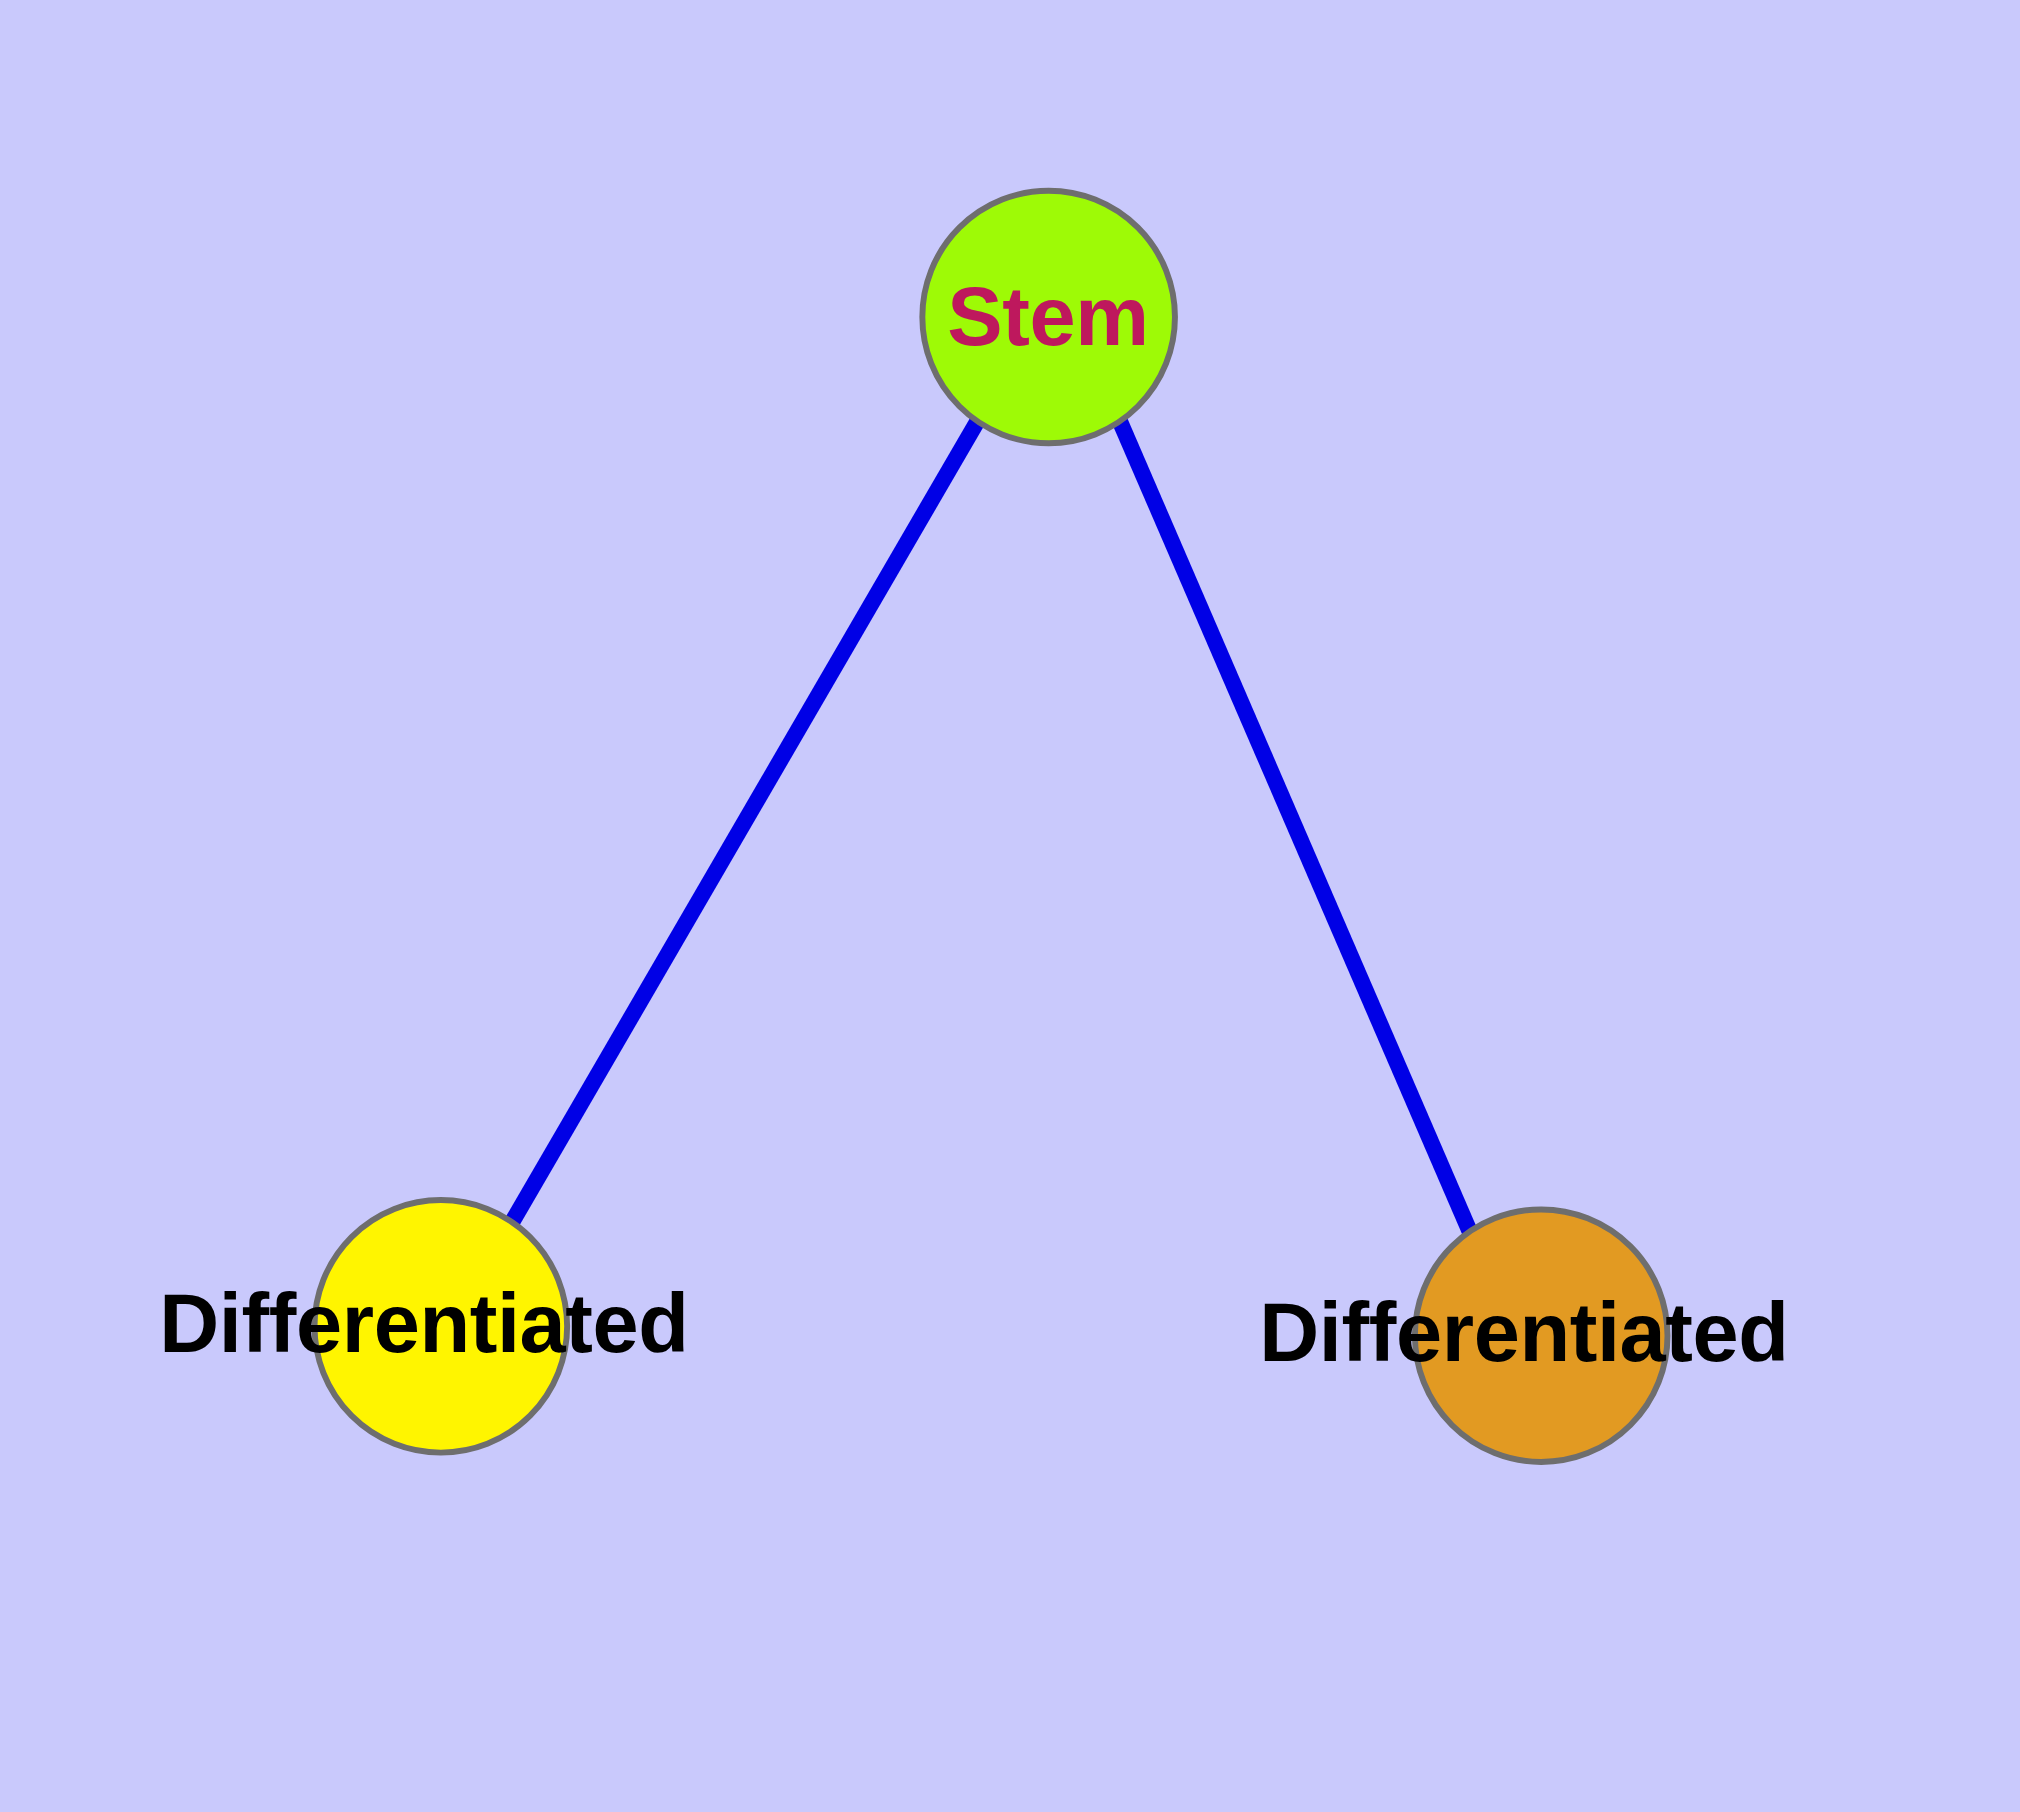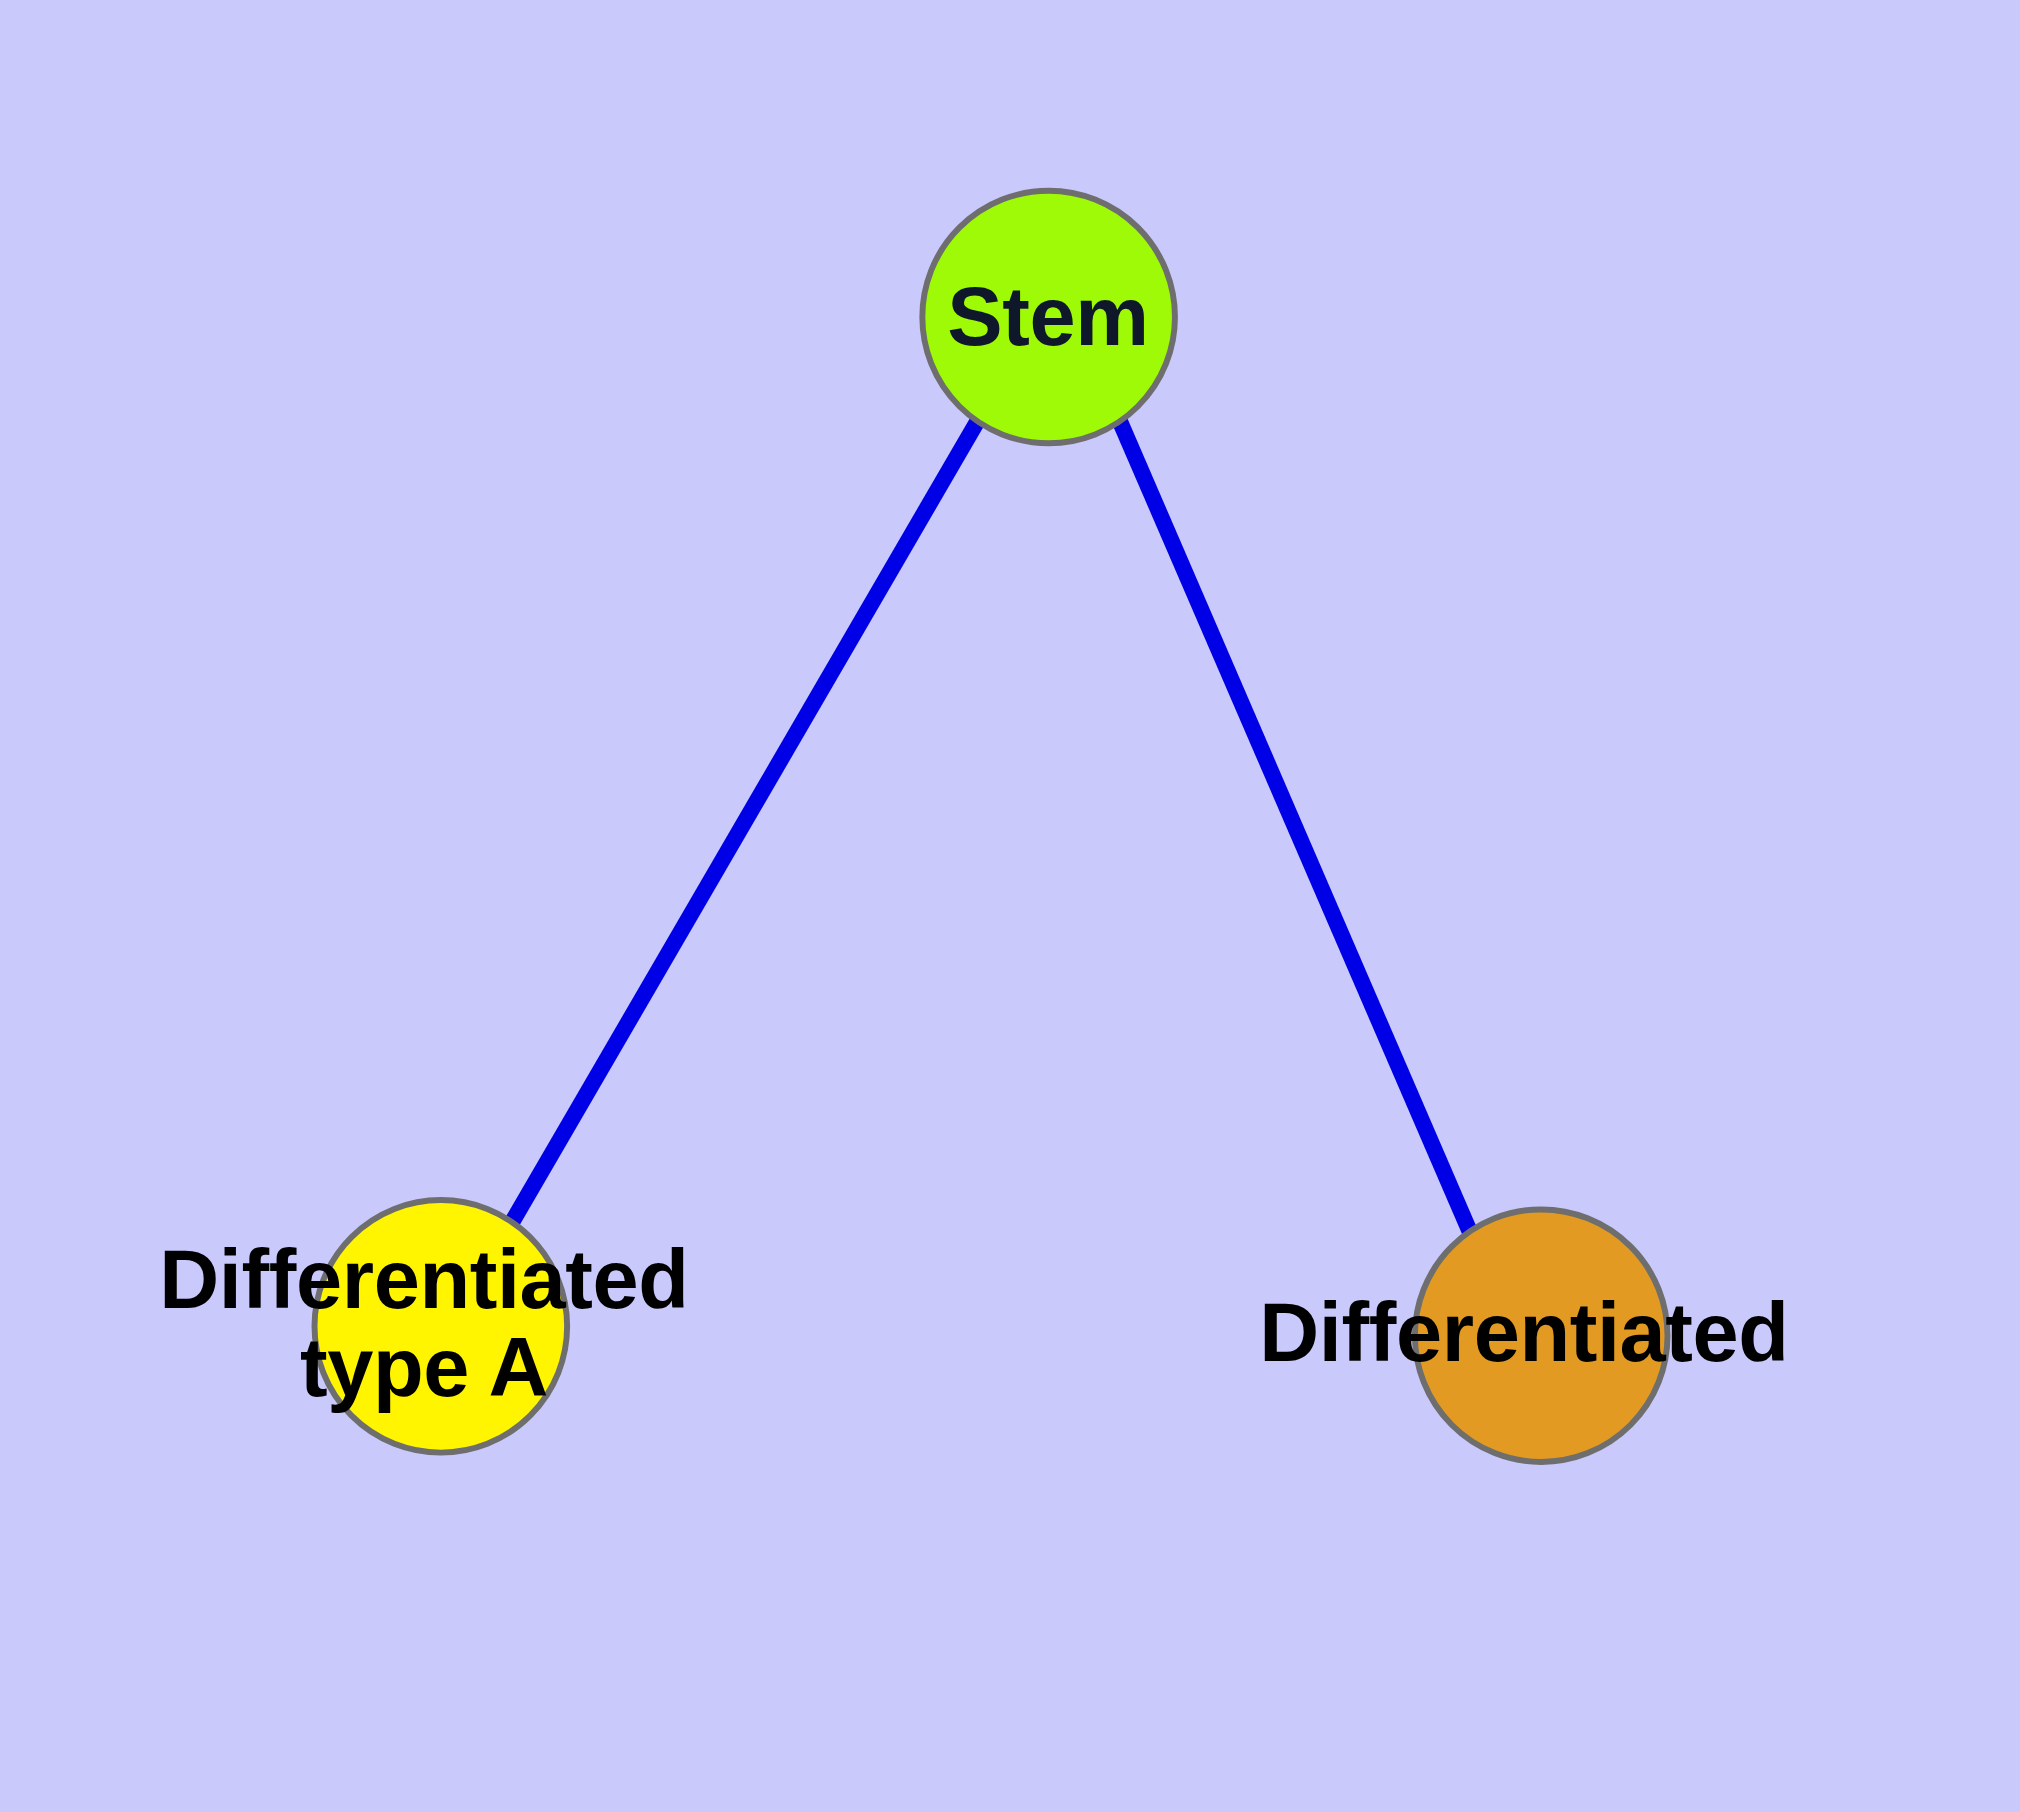--- a/index.html
+++ b/index.html
@@ -58,18 +58,18 @@
       <line class="graph-edge" x1="1321" y1="497" x2="1735" y2="1456" stroke="#0000e6" stroke-width="19" stroke-linecap="butt"></line>
     </g>
 
     <g>
       <circle class="graph-node" cx="1237" cy="374" r="149" fill="#9efa06" stroke="#6e6e6e" stroke-width="7"></circle>
       <circle class="graph-node" cx="520" cy="1565" r="149" fill="#fff500" stroke="#6e6e6e" stroke-width="7"></circle>
       <circle class="graph-node" cx="1818" cy="1576" r="149" fill="#e29a22" stroke="#6e6e6e" stroke-width="7"></circle>
     </g>
   </svg>
 
-  <div class="node-label" style="left: 1048px; top: 317px; color: #0f172a; font-size: 83px;"><span class="label-line">Stem</span></div>
-  <div class="node-label" style="left: 424px; top: 1324px; color: rgb(0, 0, 0); font-size: 83px;"><span class="label-line">Differentiated</span><span class="label-line">type A</span></div>
+  <div class="node-label" style="left: 1048px; top: 317px; color: #be185d; font-size: 83px;"><span class="label-line">Stem</span></div>
+  <div class="node-label" style="left: 424px; top: 1324px; color: rgb(0, 0, 0); font-size: 83px;"><span class="label-line">Differentiated</span></div>
   <div class="node-label" style="left: 1524px; top: 1333px; color: rgb(0, 0, 0); font-size: 83px;"><span class="label-line">Differentiated</span></div>
 
 </div>
 
 
 </body></html>

